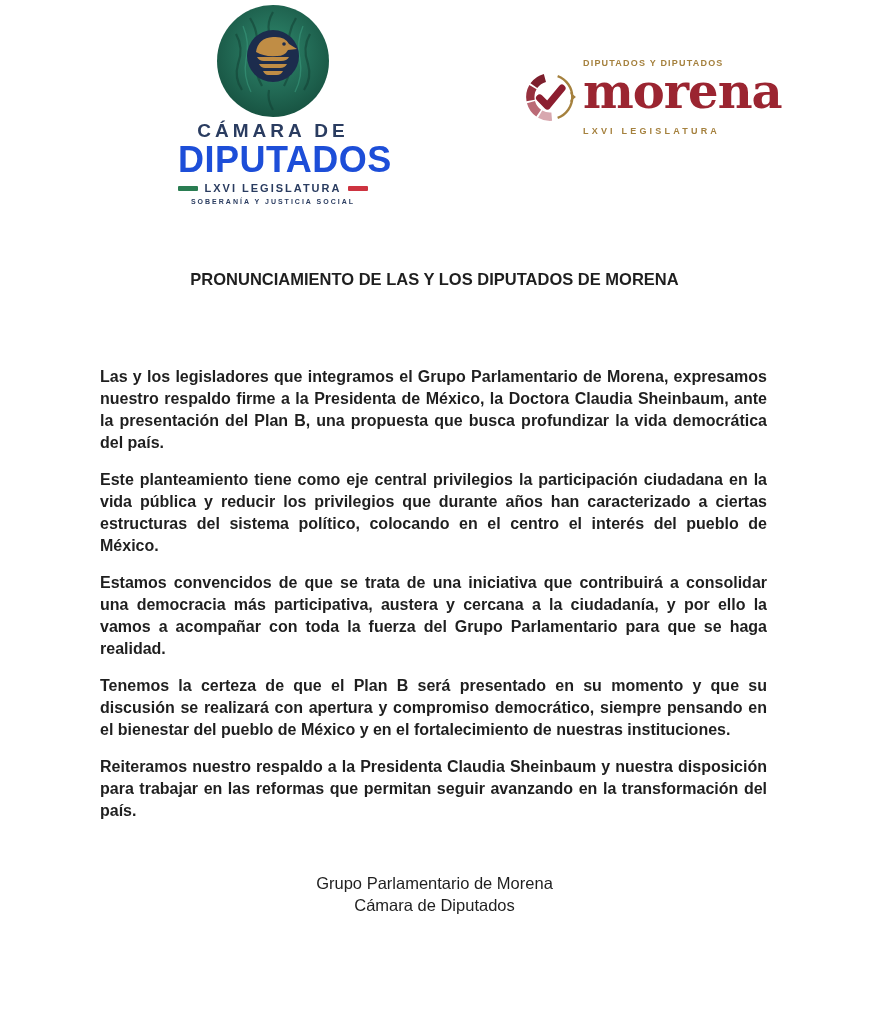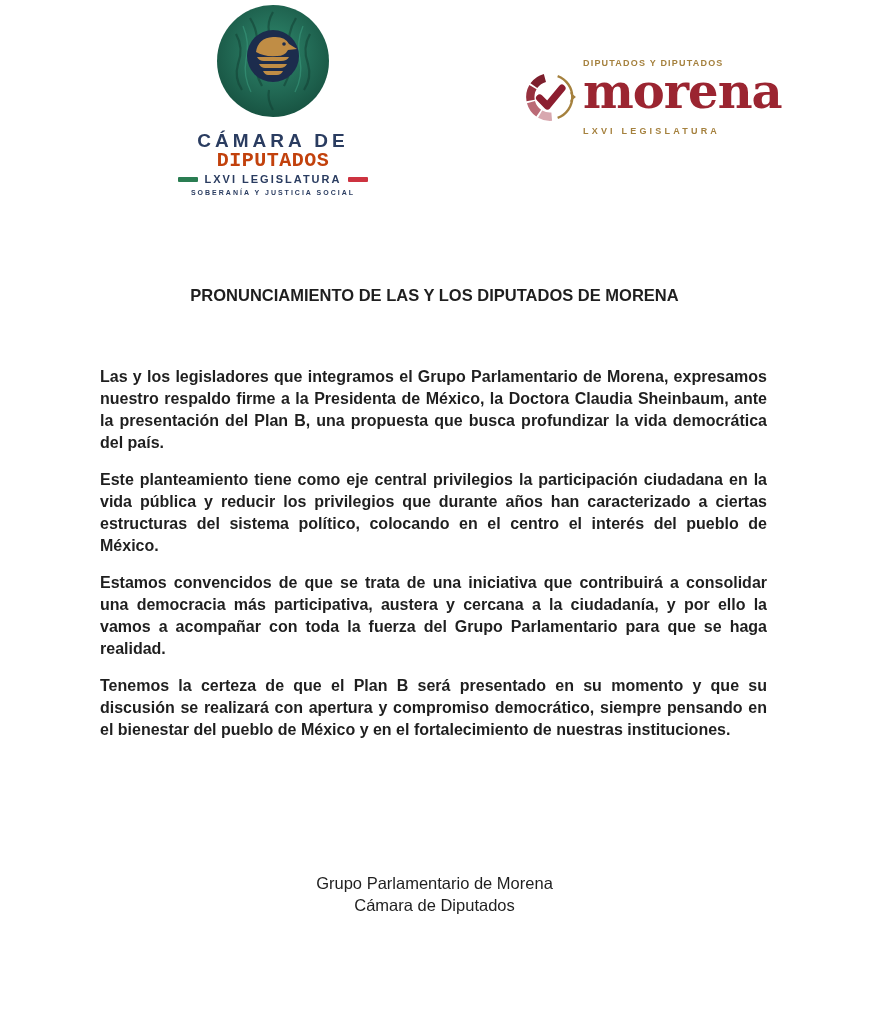--- a/index.html
+++ b/index.html
@@ -9,39 +9,39 @@
     background:#ffffff;
     margin:0 auto;
     font-family:"Liberation Sans", sans-serif;
     color:#1f1f1f;
     overflow:hidden;
   }
 
   
   .camara-logo{position:absolute;left:178px;top:4px;width:190px;text-align:center;}
   .camara-logo .seal{display:block;margin:0 auto;}
-  .camara-line1{font-size:19px;font-weight:bold;letter-spacing:4px;color:#2a3c60;margin-top:12px;white-space:nowrap;}
-  .camara-line2{font-size:20px;font-weight:bold;letter-spacing:0.5px;color:#c2410c;margin-top:-3px;white-space:nowrap;font-family:Liberation Mono, monospace;}
+  .camara-line1{font-size:19px;font-weight:bold;letter-spacing:4px;color:#2a3c60;margin-top:2px;white-space:nowrap;}
+  .camara-line2{font-size:36px;font-weight:bold;letter-spacing:0.5px;color:#1d4ed8;margin-top:-3px;white-space:nowrap;}
   .camara-line3{display:flex;align-items:center;justify-content:center;gap:7px;margin-top:1px;}
   .camara-line3 .txt{font-size:11px;font-weight:bold;letter-spacing:2px;color:#2a3c60;white-space:nowrap;}
   .bar{width:22px;height:5px;border-radius:1px;}
   .bar.green{background:#2a7d52;}
   .bar.red{background:#cd3340;}
   .camara-line4{font-size:7px;font-weight:bold;letter-spacing:2px;color:#2a3c60;margin-top:4px;white-space:nowrap;}
 
   
   .morena-logo{position:absolute;left:524px;top:58px;display:flex;align-items:center;gap:7px;}
   .morena-text{display:flex;flex-direction:column;align-items:flex-start;}
   .morena-top{font-size:9px;font-weight:bold;letter-spacing:1.2px;color:#a5813e;white-space:nowrap;}
   .morena-name{font-family:"DejaVu Serif", serif;font-size:48px;font-weight:bold;color:#9b2531;line-height:0.95;margin:1px 0 11px 0;letter-spacing:-1px;}
   .morena-bottom{font-size:9px;font-weight:bold;letter-spacing:3.2px;color:#a5813e;white-space:nowrap;}
 
   
   .date-line{position:absolute;top:203px;left:100px;width:667px;text-align:right;font-size:16.5px;}
-  .doc-title{position:absolute;top:286px;left:0;width:100%;text-align:center;font-weight:bold;font-size:16.5px;}
+  .doc-title{position:absolute;top:270px;left:0;width:100%;text-align:center;font-weight:bold;font-size:16.5px;}
   .body-text{position:absolute;top:366px;left:100px;width:667px;}
   .body-text p{
     margin:0 0 15px 0;
     font-size:16px;line-height:22px;
     text-align:justify;text-align-last:left;
     text-justify:inter-word;
     font-weight:bold;
   }
   .signature{position:absolute;top:872px;left:0;width:100%;text-align:center;font-size:16.5px;line-height:22px;}
 </style>
@@ -118,20 +118,21 @@
   </div>
 
 
   <div class="doc-title">PRONUNCIAMIENTO DE LAS Y LOS DIPUTADOS DE MORENA</div>
 
   <div class="body-text">
     <p>Las y los legisladores que integramos el Grupo Parlamentario de Morena, expresamos nuestro respaldo firme a la Presidenta de México, la Doctora Claudia Sheinbaum, ante la presentación del Plan B, una propuesta que busca profundizar la vida democrática del país.</p>
     <p>Este planteamiento tiene como eje central privilegios la participación ciudadana en la vida pública y reducir los privilegios que durante años han caracterizado a ciertas estructuras del sistema político, colocando en el centro el interés del pueblo de México.</p>
     <p>Estamos convencidos de que se trata de una iniciativa que contribuirá a consolidar una democracia más participativa, austera y cercana a la ciudadanía, y por ello la vamos a acompañar con toda la fuerza del Grupo Parlamentario para que se haga realidad.</p>
     <p>Tenemos la certeza de que el Plan B será presentado en su momento y que su discusión se realizará con apertura y compromiso democrático, siempre pensando en el bienestar del pueblo de México y en el fortalecimiento de nuestras instituciones.</p>
+    <p>Reiteramos nuestro respaldo a la Presidenta Claudia Sheinbaum y nuestra disposición para trabajar en las reformas que permitan seguir avanzando en la transformación del país.</p>
   </div>
 
   <div class="signature">
     <div>Grupo Parlamentario de Morena</div>
     <div>Cámara de Diputados</div>
   </div>
 
 </div>
 
 </body></html>

